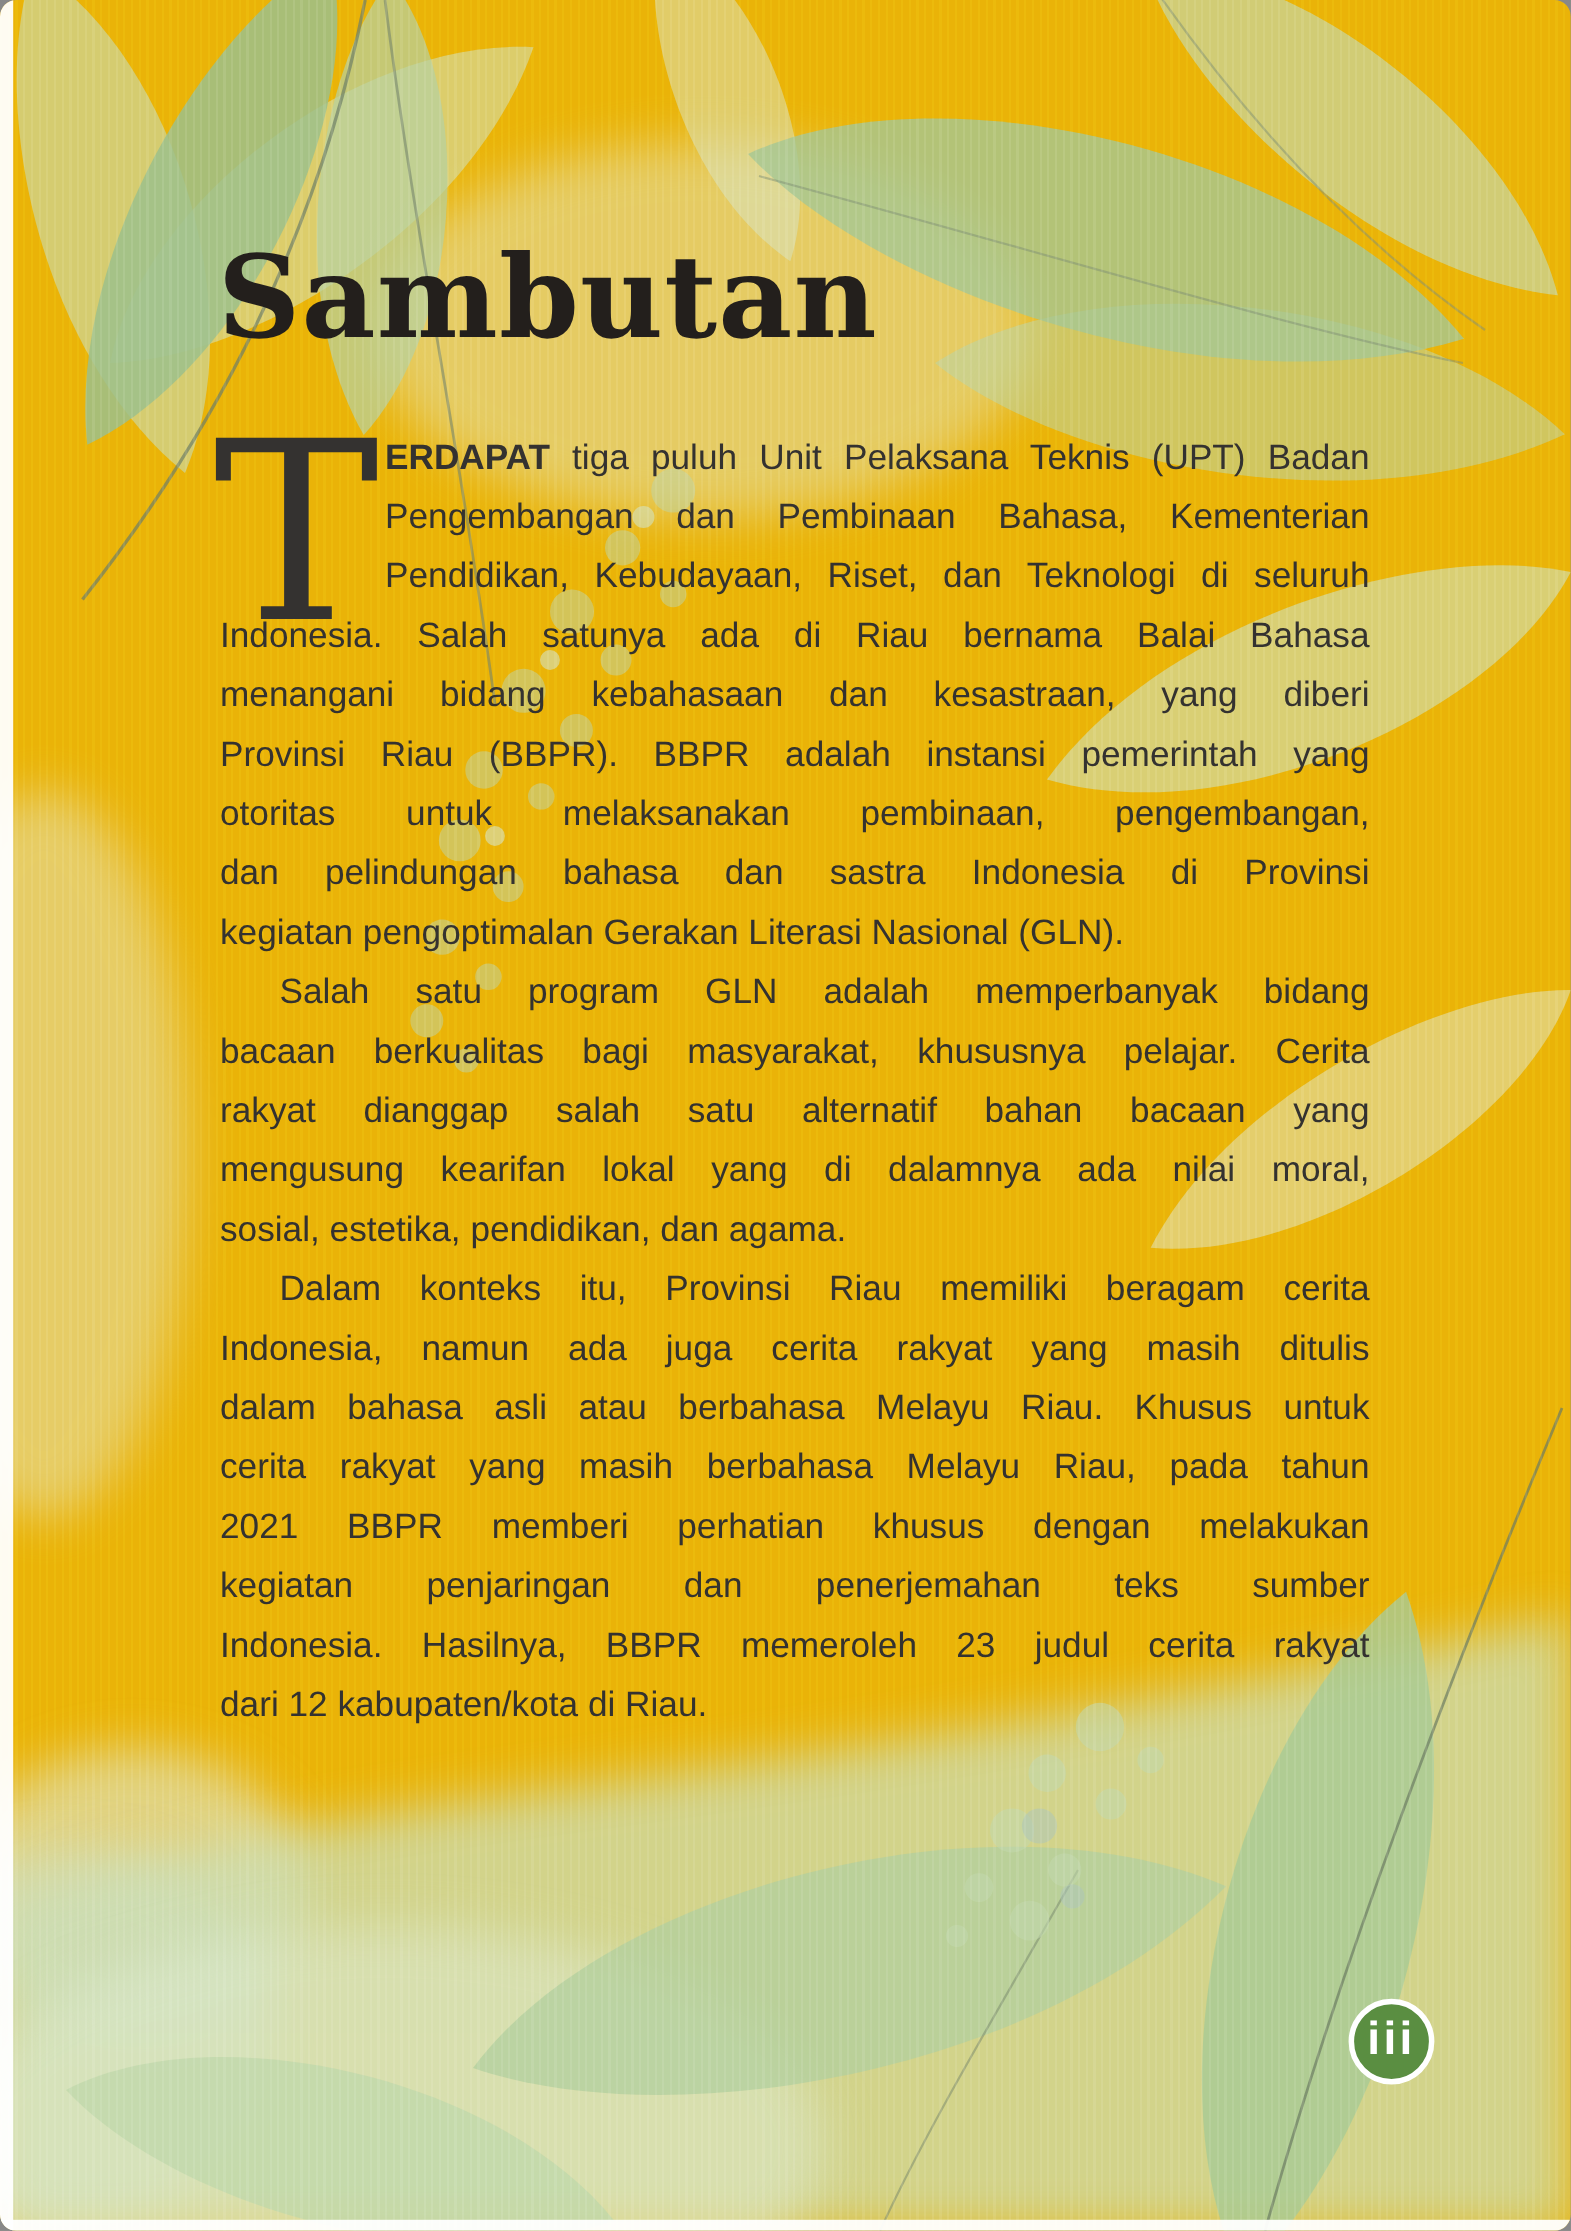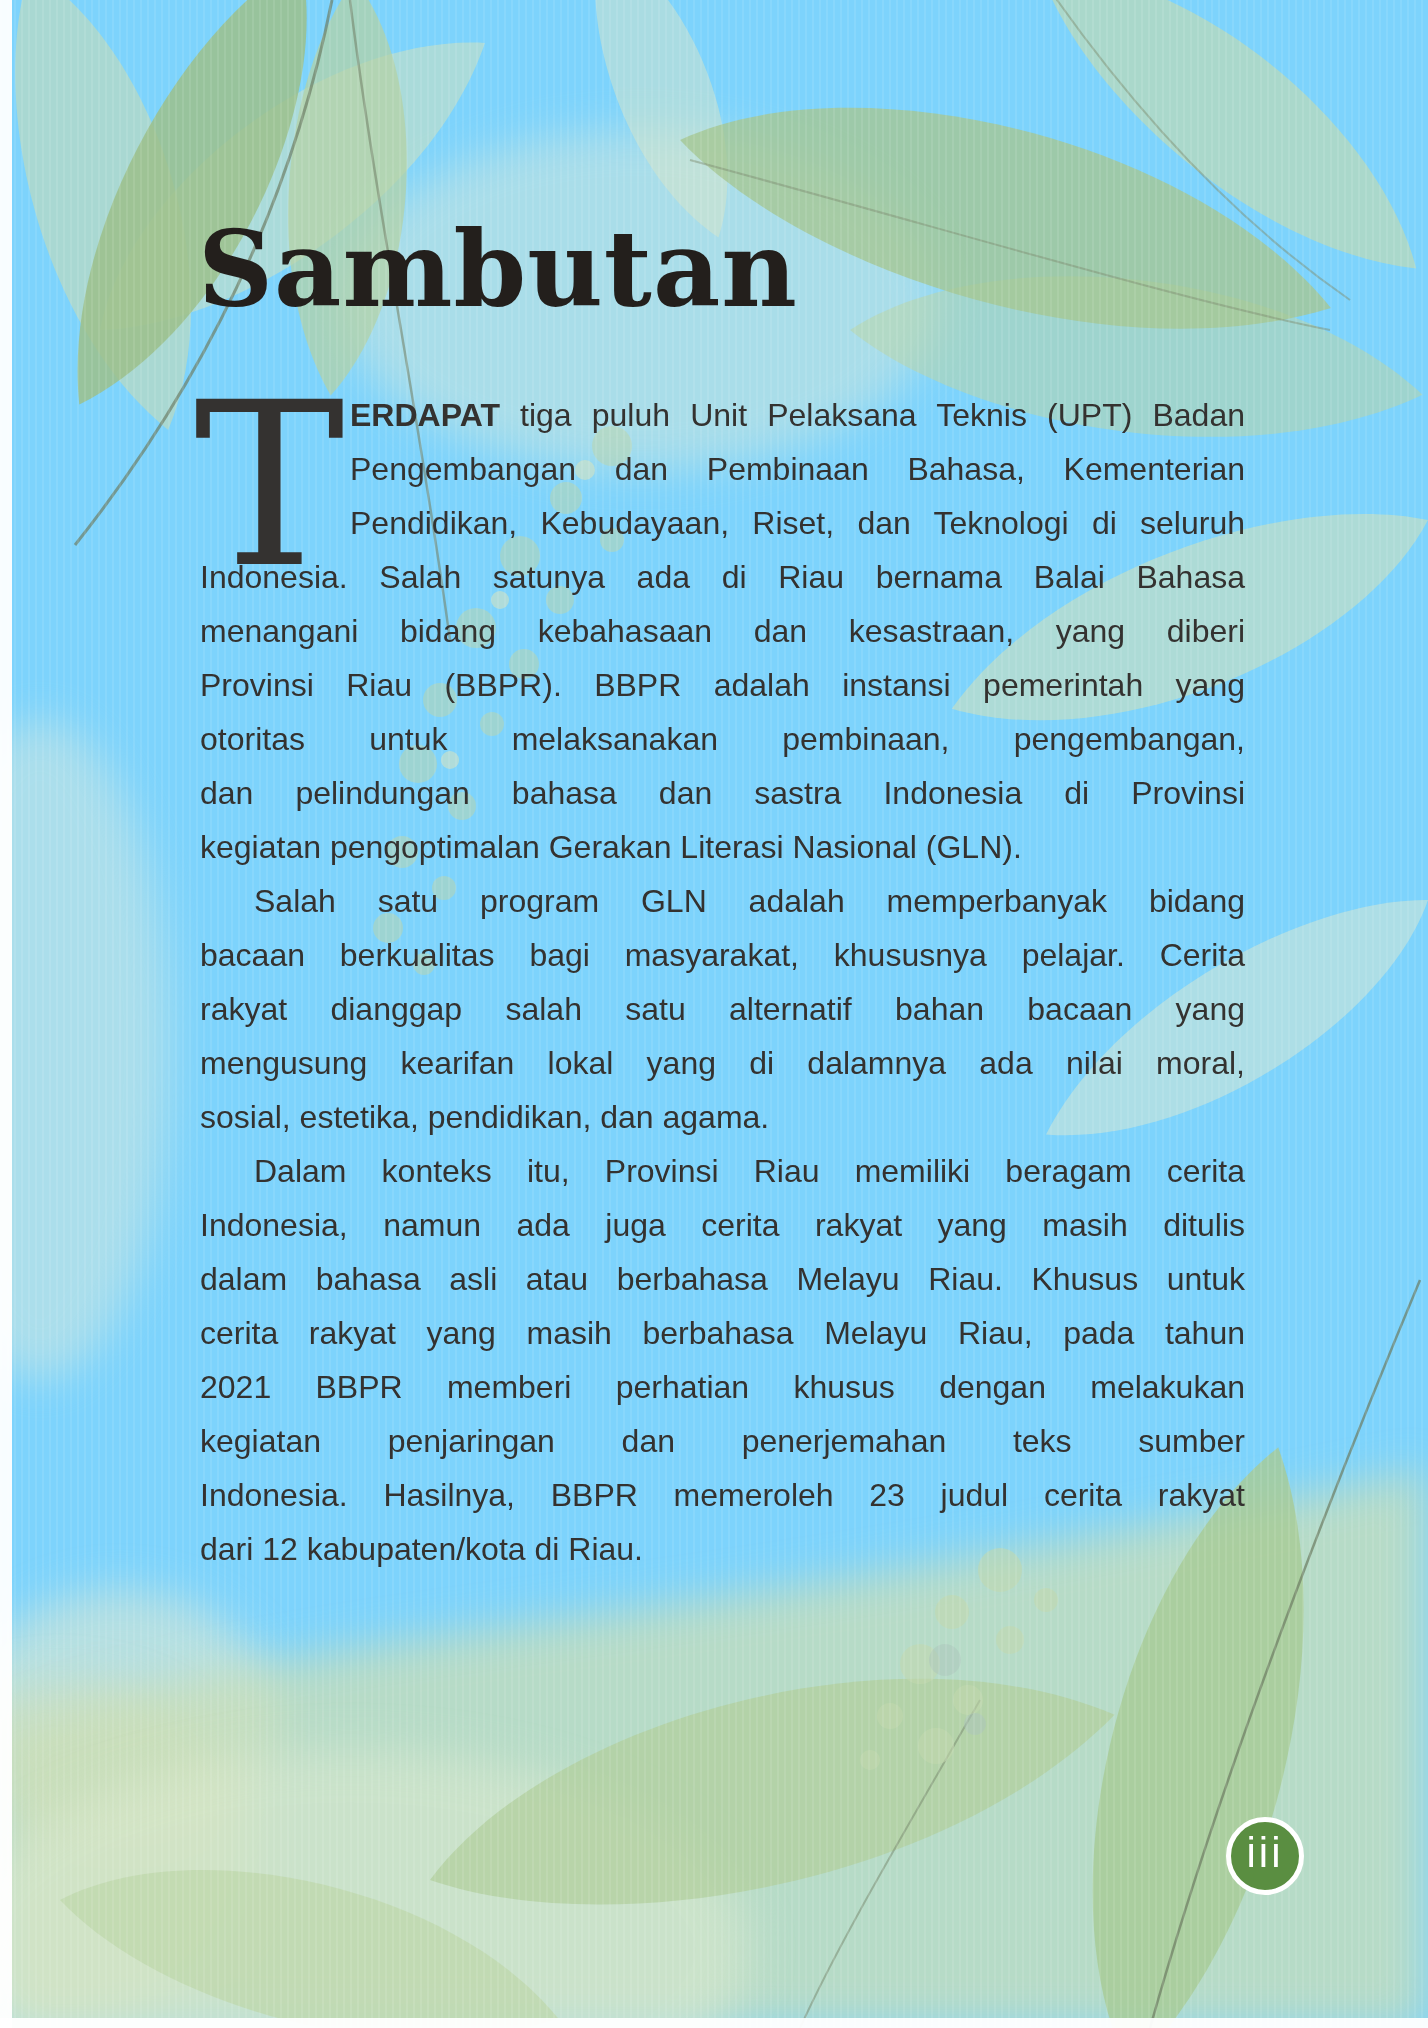--- a/index.html
+++ b/index.html
@@ -1,21 +1,22 @@
 <!DOCTYPE html>
 <html><head>
 <meta charset="utf-8">
 <style>
   html,body{margin:0;padding:0;background:#888;}
   #page{
     position:relative;
     width:1428px;height:2028px;
-    background:#7dd3fc;
+    background:#eab308;
     overflow:hidden;
     font-family:"Liberation Sans", sans-serif;
+    border-radius:15px;
   }
   
   #page::after{
     content:"";position:absolute;inset:0;pointer-events:none;
     background:repeating-linear-gradient(90deg, rgba(255,255,255,.20) 0 2px, rgba(0,0,0,0) 2px 7px);
     mix-blend-mode:soft-light;
   }
   #bg-art{position:absolute;inset:0;width:100%;height:100%;}
   .edge{position:absolute;background:rgba(255,255,255,.95);z-index:5;}
   .edge.left{left:0;top:0;width:12px;height:100%;}
@@ -54,21 +55,21 @@
   .line b{font-weight:bold;}
 
   #page-number{
     position:absolute;left:1226px;top:1817px;z-index:4;
     width:78px;height:78px;border-radius:50%;
     background:var(--badge-bg,#5a8e41);
     border:5px solid #ffffff;
     box-sizing:border-box;
     display:flex;align-items:center;justify-content:center;
     color:var(--badge-text,#ffffff);
-    font-weight:normal;font-size:42px;letter-spacing:3px;
+    font-weight:bold;font-size:42px;letter-spacing:3px;
     padding-bottom:6px;
   }
 </style>
 </head>
 <body>
 
 <div id="page" style="--title-text: #231f1c; --body-text: #343230; --badge-bg: #5a8e41; --badge-text: #ffffff;">
 
   <svg id="bg-art" viewBox="0 0 1428 2028" preserveAspectRatio="none" aria-hidden="true">
     <defs>

